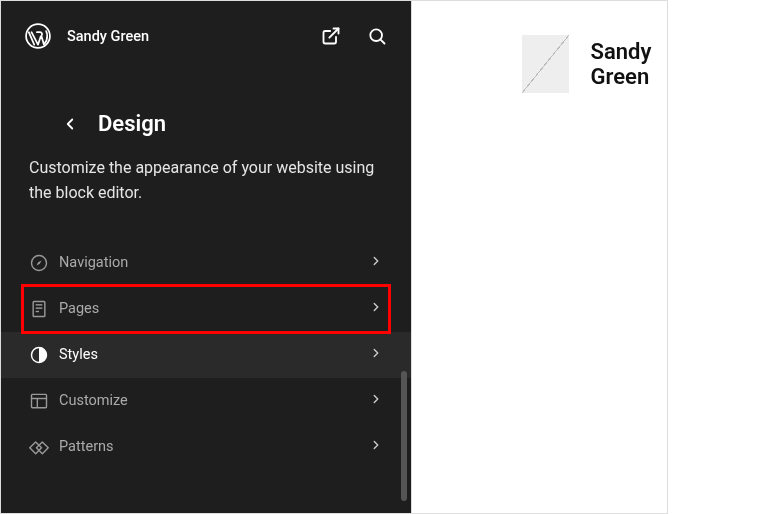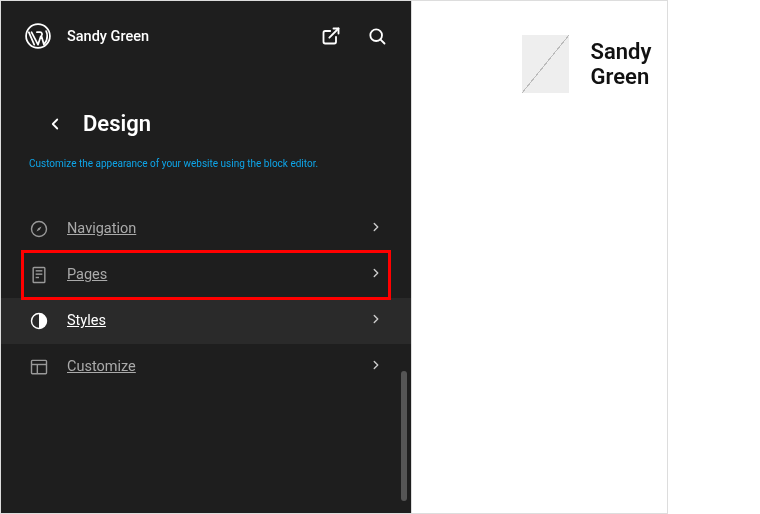--- a/index.html
+++ b/index.html
@@ -5,30 +5,30 @@
   * { margin: 0; padding: 0; box-sizing: border-box; }
   html, body { width: 760px; height: 514px; font-family: -apple-system, BlinkMacSystemFont, "Segoe UI", Roboto, sans-serif; overflow: hidden; background: #fff; }
   .app { display: flex; width: 668px; height: 514px; border: 1px solid #ddd; }
   .sidebar { width: 410px; height: 100%; background: #1e1e1e; color: #fff; display: flex; flex-direction: column; position: relative; }
   .sidebar-top { display: flex; align-items: center; padding: 22px 24px 22px 24px; }
   .wp-logo { width: 26px; height: 26px; display: flex; align-items: center; justify-content: center; color: #fff; }
   .site-title { margin-left: 16px; font-size: 14.5px; font-weight: 500; color: #fff; }
   .top-actions { margin-left: auto; display: flex; align-items: center; gap: 26px; }
   .top-actions svg { display: block; }
 
-  .panel-head { padding: 40px 28px 0 44px; }
+  .panel-head { padding: 40px 28px 0 28px; margin-left: 31px; }
   .head-row { display: flex; align-items: center; gap: 18px; }
   .back-btn { width: 20px; height: 20px; display: flex; align-items: center; justify-content: center; color: #fff; }
   .panel-title { font-size: 22px; font-weight: 600; color: #fff; }
-  .panel-desc { padding: 20px 28px 0 28px; font-size: 10px; line-height: 1.55; color: #0ea5e9; }
+  .panel-desc { padding: 20px 28px 0 28px; font-size: 16px; line-height: 1.55; color: #e5e5e5; }
 
   .menu { margin-top: 34px; padding: 0 0 0 0; position: relative; }
   .menu-item { display: flex; align-items: center; padding: 0 28px; height: 46px; color: #aaa; cursor: pointer; position: relative; }
   .menu-item .mi-icon { width: 20px; height: 20px; display: flex; align-items: center; justify-content: center; color: #999; }
-  .menu-item .mi-label { margin-left: 18px; font-size: 14.5px; text-decoration: underline; }
+  .menu-item .mi-label { margin-left: 10px; font-size: 14.5px; }
   .menu-item .mi-chevron { margin-left: auto; color: #ccc; }
   .menu-item.active { background: #2a2a2a; color: #fff; }
   .menu-item.active .mi-icon { color: #fff; }
   .menu-item + .menu-item { border-top: 0; }
   .menu-item-highlight { position: absolute; border: 3px solid #ff0000; pointer-events: none; z-index: 5; }
 
   .scroll-indicator { position: absolute; right: 4px; width: 6px; background: #555; border-radius: 3px; }
 
   .preview { flex: 1; height: 100%; background: #fff; border-left: 1px solid #ddd; overflow: hidden; display: flex; flex-direction: column; }
   .preview-inner { padding: 34px 0 0 110px; display: flex; align-items: center; }
@@ -135,20 +135,34 @@
             </svg>
         </span>
         <span class="mi-label">Customize</span>
         <span class="mi-chevron">
           <svg width="14" height="14" viewBox="0 0 24 24" fill="none" stroke="currentColor" stroke-width="2.4" stroke-linecap="round" stroke-linejoin="round">
               <polyline points="9 18 15 12 9 6"></polyline>
             </svg>
         </span>
       </div>
 
+      <div class="menu-item">
+        <span class="mi-icon">
+          <svg width="20" height="20" viewBox="0 0 24 24" fill="none" stroke="currentColor" stroke-width="1.7" stroke-linejoin="round">
+              <rect x="3" y="8" width="10" height="10" transform="rotate(45 8 13)"></rect>
+              <rect x="11" y="8" width="10" height="10" transform="rotate(45 16 13)"></rect>
+            </svg>
+        </span>
+        <span class="mi-label">Patterns</span>
+        <span class="mi-chevron">
+          <svg width="14" height="14" viewBox="0 0 24 24" fill="none" stroke="currentColor" stroke-width="2.4" stroke-linecap="round" stroke-linejoin="round">
+              <polyline points="9 18 15 12 9 6"></polyline>
+            </svg>
+        </span>
+      </div>
 
       <div class="menu-item-highlight" style="left:20px; top:44px; width:370px; height:50px;"></div>
     </nav>
 
     <div class="scroll-indicator" style="top:370px; height:130px;"></div>
   </aside>
 
   <main class="preview">
     <div class="preview-inner">
       <div class="preview-thumb"></div>

